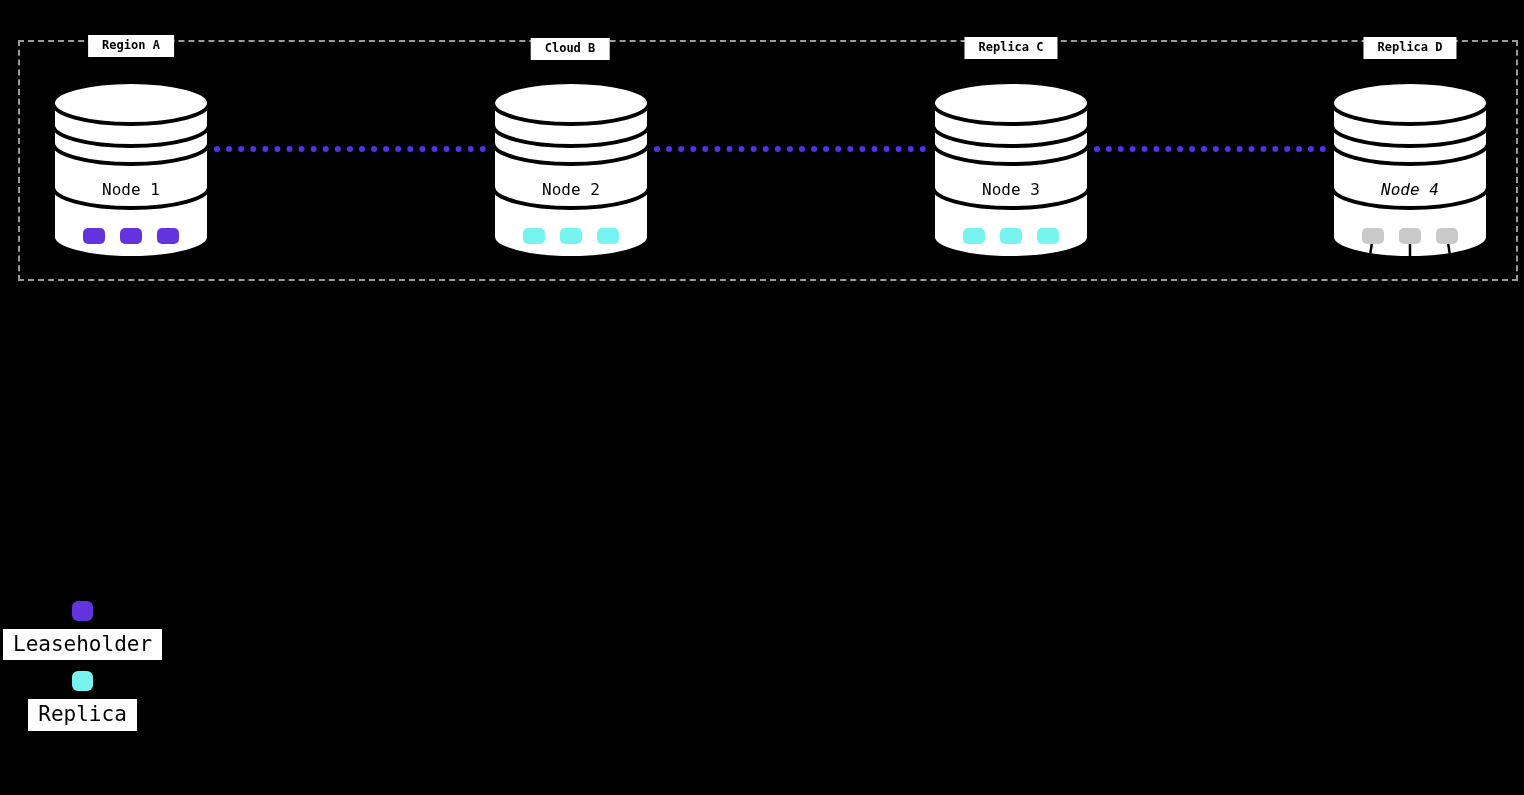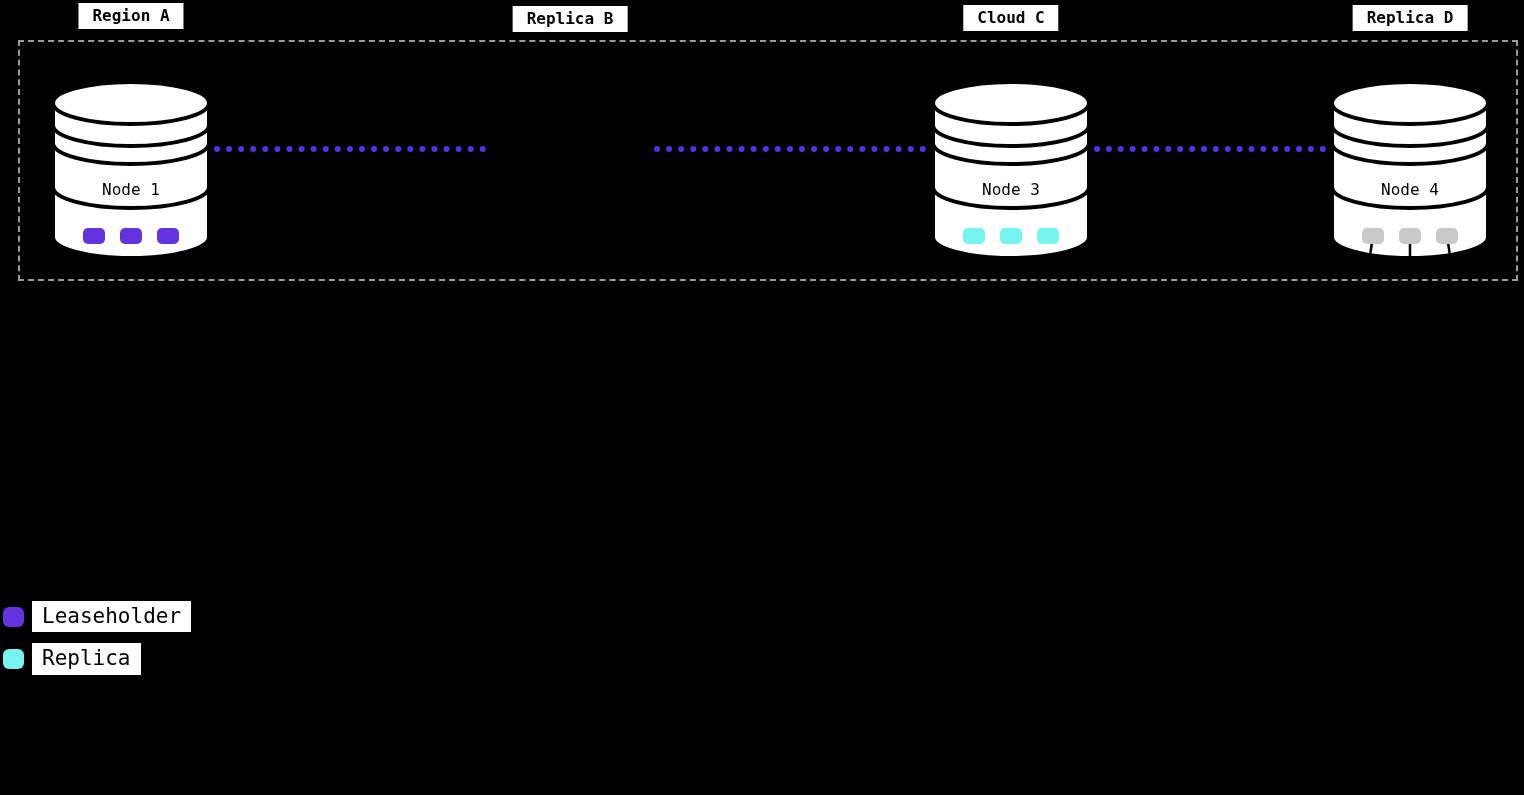--- a/index.html
+++ b/index.html
@@ -3,86 +3,99 @@
 <meta charset="utf-8">
 <style>
   * { margin:0; padding:0; box-sizing:border-box; }
   html,body { width:1524px; height:795px; }
   body { background:#000; font-family:"DejaVu Sans Mono", monospace; }
   .stage { position:relative; width:1524px; height:795px; overflow:hidden; background:#000; }
 
   .dashed-box { position:absolute; left:18px; top:40px; width:1500px; height:241px; border:2px dashed #9b9b9b; }
 
   .region-chip { position:absolute; transform:translateX(-50%); background:#fff; color:#000;
-                 font-weight:bold; font-size:16px; line-height:1.15; padding:4px 14px; white-space:nowrap; }
+                 font-weight:bold; font-size:12px; line-height:1.15; padding:4px 14px; white-space:nowrap;margin-top:32px; }
 
   .node { position:absolute; width:164px; height:182px; }
   .cyl .body, .cyl .top { fill:#fff; stroke:#000; stroke-width:4; }
   .cyl .arc  { fill:none; stroke:#000; stroke-width:4; }
   .cyl .link { fill:none; stroke:#000; stroke-width:2.5; }
   .cyl .nlabel { font-family:"DejaVu Sans Mono", monospace; font-size:16px; fill:#000; }
 
   .conn { position:absolute; height:0; border-top:6px dotted #5430e8; }
 
   .legend { position:absolute; left:3px; top:601px; display:flex; flex-direction:column; gap:11px; }
-  .legend-row { display:flex; align-items:center; gap:8px; }
+  .legend-row { display:flex; align-items:center; gap:8px;flex-direction:column; }
   .swatch { width:21px; height:20px; border-radius:6px; flex:0 0 auto; }
   .legend-label { background:#fff; color:#000; font-size:21px; line-height:1.3; padding:2px 10px; white-space:nowrap; }
 
   .cloud { position:absolute; left:1300px; top:493px; width:216px; height:204px; }
   .cloud .hex  { fill:#fff; stroke-width:7; stroke-linejoin:round; }
   .cloud .cube { fill:none; stroke:#000; stroke-width:3.5; stroke-linejoin:round; stroke-linecap:round; }
   .cloud .ctext { font-family:"DejaVu Sans Mono", monospace; font-weight:bold; font-size:14px; fill:#000; text-anchor:middle; }
 </style>
 </head>
 <body>
 
 <div class="stage">
 
   <div class="dashed-box"></div>
 
   <div class="region-chip" style="left:131px; top:3px;">Region A</div>
-  <div class="region-chip" style="left:570px; top:6px;">Replica B</div>
-  <div class="region-chip" style="left:1011px; top:5px;">Cloud C</div>
+  <div class="region-chip" style="left:570px; top:6px;">Cloud B</div>
+  <div class="region-chip" style="left:1011px; top:5px;">Replica C</div>
   <div class="region-chip" style="left:1410px; top:5px;">Replica D</div>
 
   <div class="conn" style="left: 214px; top: 146px; width: 272px; border-top-color: rgb(84, 48, 232);"></div>
   <div class="conn" style="left: 654px; top: 146px; width: 272px; border-top-color: rgb(84, 48, 232);"></div>
   <div class="conn" style="left: 1094px; top: 146px; width: 232px; border-top-color: rgb(84, 48, 232);"></div>
 
   <div class="node" style="left:49px; top:80px;">
     <svg class="cyl" width="164" height="182" viewBox="0 0 164 182">
       <path class="body" d="M4 23 A78 21 0 0 1 160 23 L160 157 A78 21 0 0 1 4 157 Z"></path>
       <path class="arc" d="M4 45 A78 21 0 0 0 160 45"></path>
       <path class="arc" d="M4 63 A78 21 0 0 0 160 63"></path>
       <path class="arc" d="M4 107 A78 21 0 0 0 160 107"></path>
       <ellipse class="top" cx="82" cy="23" rx="78" ry="21"></ellipse>
       <rect x="34" y="148" width="22" height="16" rx="5" style="fill: rgb(99, 51, 224);"></rect>
       <rect x="71" y="148" width="22" height="16" rx="5" style="fill: rgb(99, 51, 224);"></rect>
       <rect x="108" y="148" width="22" height="16" rx="5" style="fill: rgb(99, 51, 224);"></rect>
       <text class="nlabel" x="82" y="115" text-anchor="middle">Node 1</text>
     </svg>
   </div>
 
+  <div class="node" style="left:489px; top:80px;">
+    <svg class="cyl" width="164" height="182" viewBox="0 0 164 182">
+      <path class="body" d="M4 23 A78 21 0 0 1 160 23 L160 157 A78 21 0 0 1 4 157 Z"></path>
+      <path class="arc" d="M4 45 A78 21 0 0 0 160 45"></path>
+      <path class="arc" d="M4 63 A78 21 0 0 0 160 63"></path>
+      <path class="arc" d="M4 107 A78 21 0 0 0 160 107"></path>
+      <ellipse class="top" cx="82" cy="23" rx="78" ry="21"></ellipse>
+      <rect x="34" y="148" width="22" height="16" rx="5" style="fill: rgb(118, 245, 240);"></rect>
+      <rect x="71" y="148" width="22" height="16" rx="5" style="fill: rgb(118, 245, 240);"></rect>
+      <rect x="108" y="148" width="22" height="16" rx="5" style="fill: rgb(118, 245, 240);"></rect>
+      <text class="nlabel" x="82" y="115" text-anchor="middle">Node 2</text>
+    </svg>
+  </div>
 
   <div class="node" style="left:929px; top:80px;text-align:right;">
     <svg class="cyl" width="164" height="182" viewBox="0 0 164 182">
       <path class="body" d="M4 23 A78 21 0 0 1 160 23 L160 157 A78 21 0 0 1 4 157 Z"></path>
       <path class="arc" d="M4 45 A78 21 0 0 0 160 45"></path>
       <path class="arc" d="M4 63 A78 21 0 0 0 160 63"></path>
       <path class="arc" d="M4 107 A78 21 0 0 0 160 107"></path>
       <ellipse class="top" cx="82" cy="23" rx="78" ry="21"></ellipse>
       <rect x="34" y="148" width="22" height="16" rx="5" style="fill: rgb(118, 245, 240);"></rect>
       <rect x="71" y="148" width="22" height="16" rx="5" style="fill: rgb(118, 245, 240);"></rect>
       <rect x="108" y="148" width="22" height="16" rx="5" style="fill: rgb(118, 245, 240);"></rect>
       <text class="nlabel" x="82" y="115" text-anchor="middle">Node 3</text>
     </svg>
   </div>
 
-  <div class="node" style="left:1328px; top:80px;">
+  <div class="node" style="left:1328px; top:80px;font-style:italic;">
     <svg class="cyl" width="164" height="182" viewBox="0 0 164 182">
       <path class="body" d="M4 23 A78 21 0 0 1 160 23 L160 157 A78 21 0 0 1 4 157 Z"></path>
       <path class="arc" d="M4 45 A78 21 0 0 0 160 45"></path>
       <path class="arc" d="M4 63 A78 21 0 0 0 160 63"></path>
       <path class="arc" d="M4 107 A78 21 0 0 0 160 107"></path>
       <ellipse class="top" cx="82" cy="23" rx="78" ry="21"></ellipse>
       <path class="link" d="M45 156 L41 182 M82 156 L82 182 M119 156 L123 182"></path>
       <rect x="34" y="148" width="22" height="16" rx="5" style="fill: rgb(201, 201, 201);"></rect>
       <rect x="71" y="148" width="22" height="16" rx="5" style="fill: rgb(201, 201, 201);"></rect>
       <rect x="108" y="148" width="22" height="16" rx="5" style="fill: rgb(201, 201, 201);"></rect>

